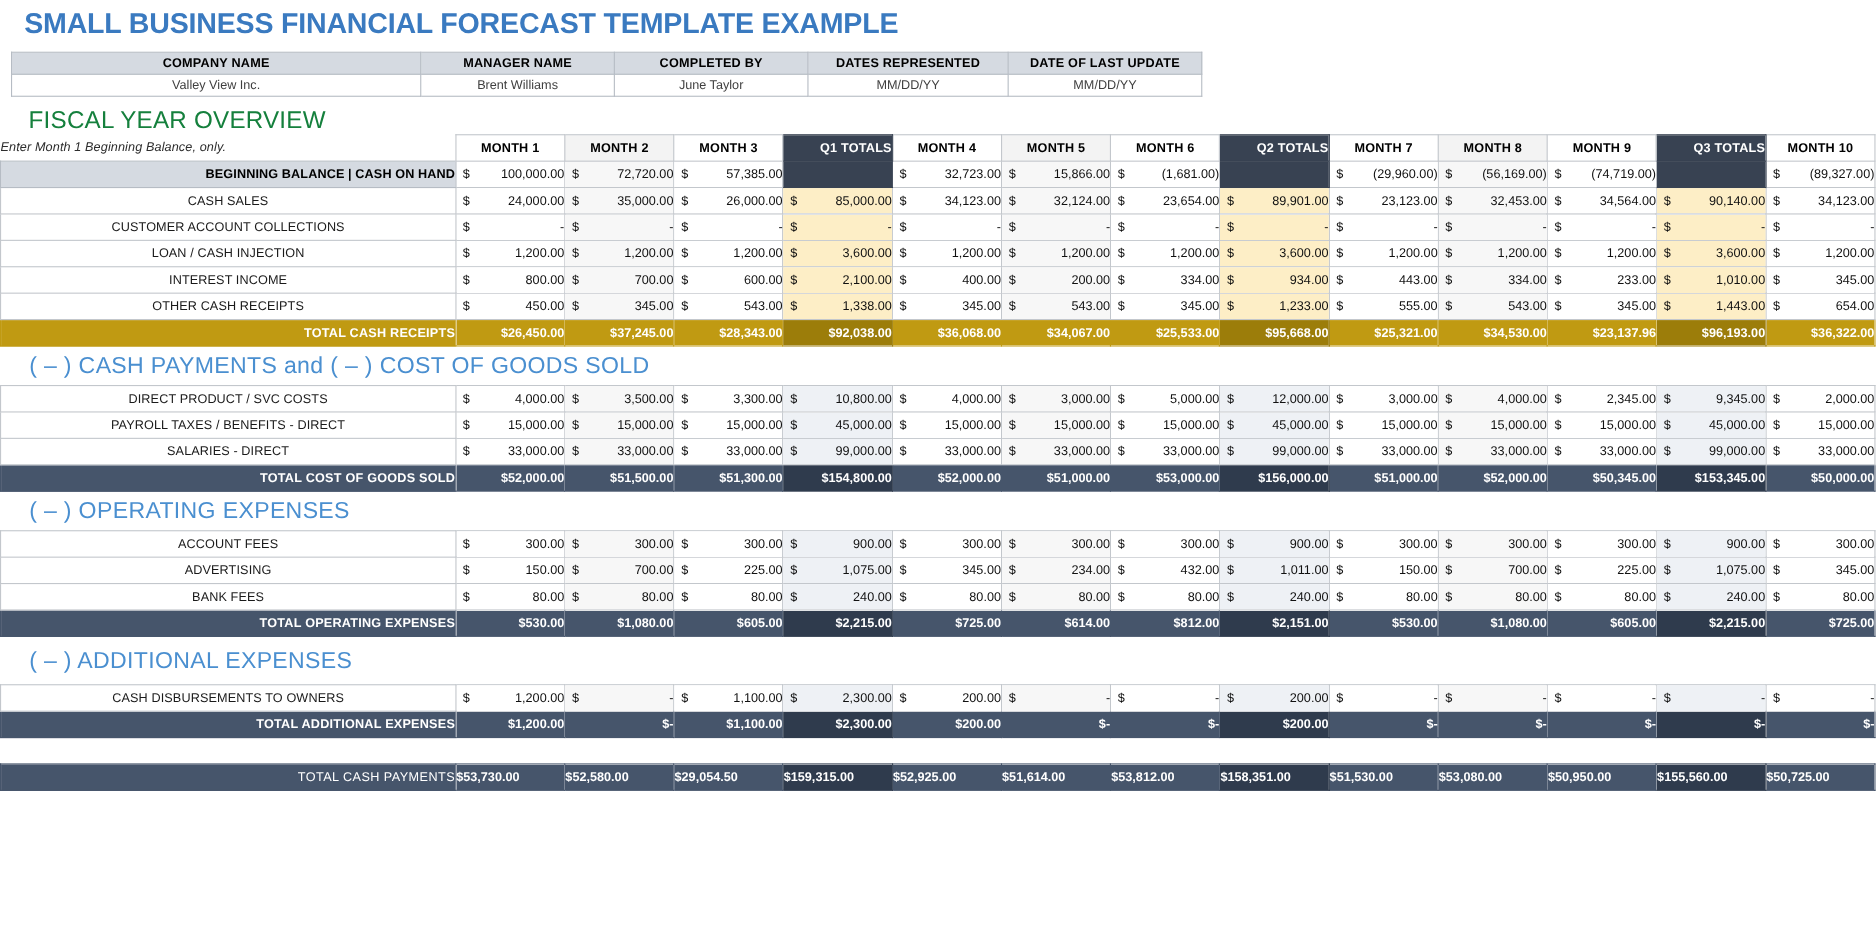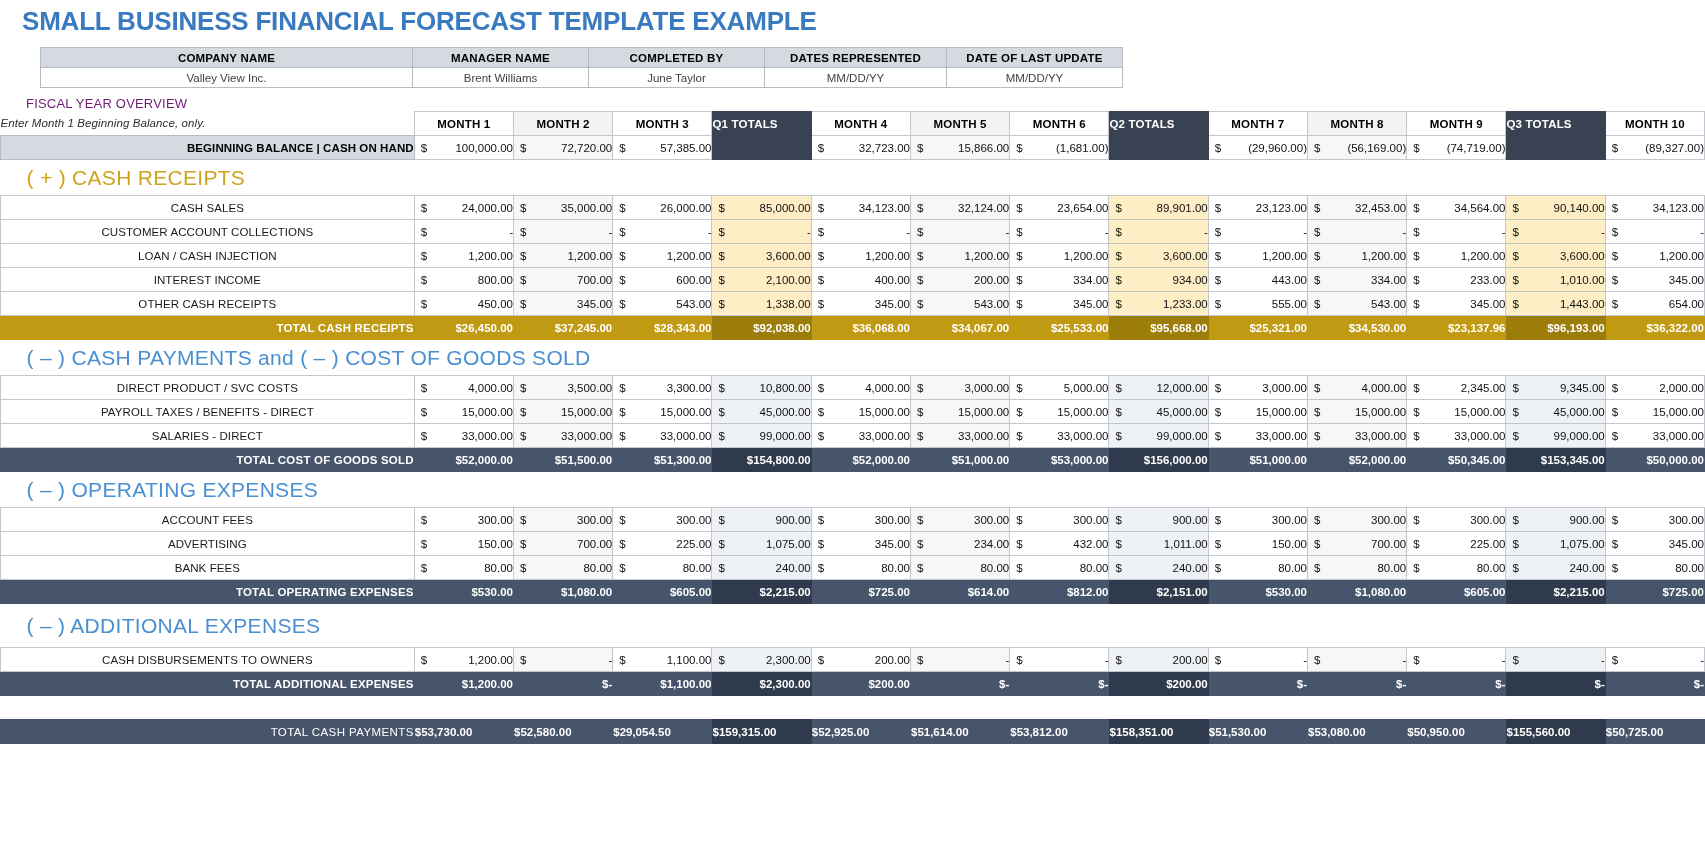--- a/index.html
+++ b/index.html
@@ -29,21 +29,21 @@
     font-size: 26px;
     font-weight: bold;
     color: #3a7ac0;
     letter-spacing: -0.2px;
     padding: 6px 0 10px 22px;
     white-space: nowrap;
   }
 
   
   .info-wrap {
-    padding-left: 40px;
+    padding-left: 10px;
   }
   table.info {
     border-collapse: collapse;
     table-layout: fixed;
     width: 1082px;
   }
   table.info th,
   table.info td {
     border: 1px solid #b6bcc4;
     height: 20px;
@@ -75,22 +75,22 @@
     font-size: 21px;
     font-weight: normal;
     letter-spacing: 0.3px;
     padding: 5px 0 4px 26px;
     white-space: nowrap;
   }
   .section-head.blue { color: #4a8fd0; }
   .section-head.gold { color: #cfa31e; }
 
   .fy-head {
-    font-size: 13px;
-    color: #701a75;
+    font-size: 22px;
+    color: #15803d;
     padding: 8px 0 0 26px;
     letter-spacing: 0.2px;
   }
 
   
   table.grid {
     border-collapse: collapse;
     table-layout: fixed;
     width: 1705px;
     margin: 0;
@@ -160,21 +160,21 @@
     font-weight: bold;
     font-size: 11.5px;
     letter-spacing: 0.2px;
     height: 38px;
   }
   .mh.alt { background: #f3f3f3; }
   .qh {
     border: 1px solid #384252;
     background: #384252;
     color: #ffffff;
-    text-align: left;
+    text-align: right;
     font-weight: bold;
     font-size: 11.5px;
     letter-spacing: 0.2px;
     height: 38px;
   }
 
   
   .bb-lbl {
     background: #d5dae1;
     border: 1px solid #b6bcc4;
@@ -345,25 +345,20 @@
           <td class="m alt"><span class="cur">$</span><span class="val">15,866.00</span></td>
           <td class="m"><span class="cur">$</span><span class="val">(1,681.00)</span></td>
           <td class="qtr-dark"></td>
           <td class="m"><span class="cur">$</span><span class="val">(29,960.00)</span></td>
           <td class="m alt"><span class="cur">$</span><span class="val">(56,169.00)</span></td>
           <td class="m"><span class="cur">$</span><span class="val">(74,719.00)</span></td>
           <td class="qtr-dark"></td>
           <td class="m"><span class="cur">$</span><span class="val">(89,327.00)</span></td>
         </tr>
         <tr>
-          <td colspan="14" style="border: none; background: transparent; height: 36px;">
-            <div class="section-head gold">( + )  CASH RECEIPTS</div>
-          </td>
-        </tr>
-        <tr>
           <td class="lbl">CASH SALES</td>
           <td class="m"><span class="cur">$</span><span class="val">24,000.00</span></td>
           <td class="m alt"><span class="cur">$</span><span class="val">35,000.00</span></td>
           <td class="m"><span class="cur">$</span><span class="val">26,000.00</span></td>
           <td class="m shade-qtr-gold"><span class="cur">$</span><span class="val">85,000.00</span></td>
           <td class="m"><span class="cur">$</span><span class="val">34,123.00</span></td>
           <td class="m alt"><span class="cur">$</span><span class="val">32,124.00</span></td>
           <td class="m"><span class="cur">$</span><span class="val">23,654.00</span></td>
           <td class="m shade-qtr-gold"><span class="cur">$</span><span class="val">89,901.00</span></td>
           <td class="m"><span class="cur">$</span><span class="val">23,123.00</span></td>

